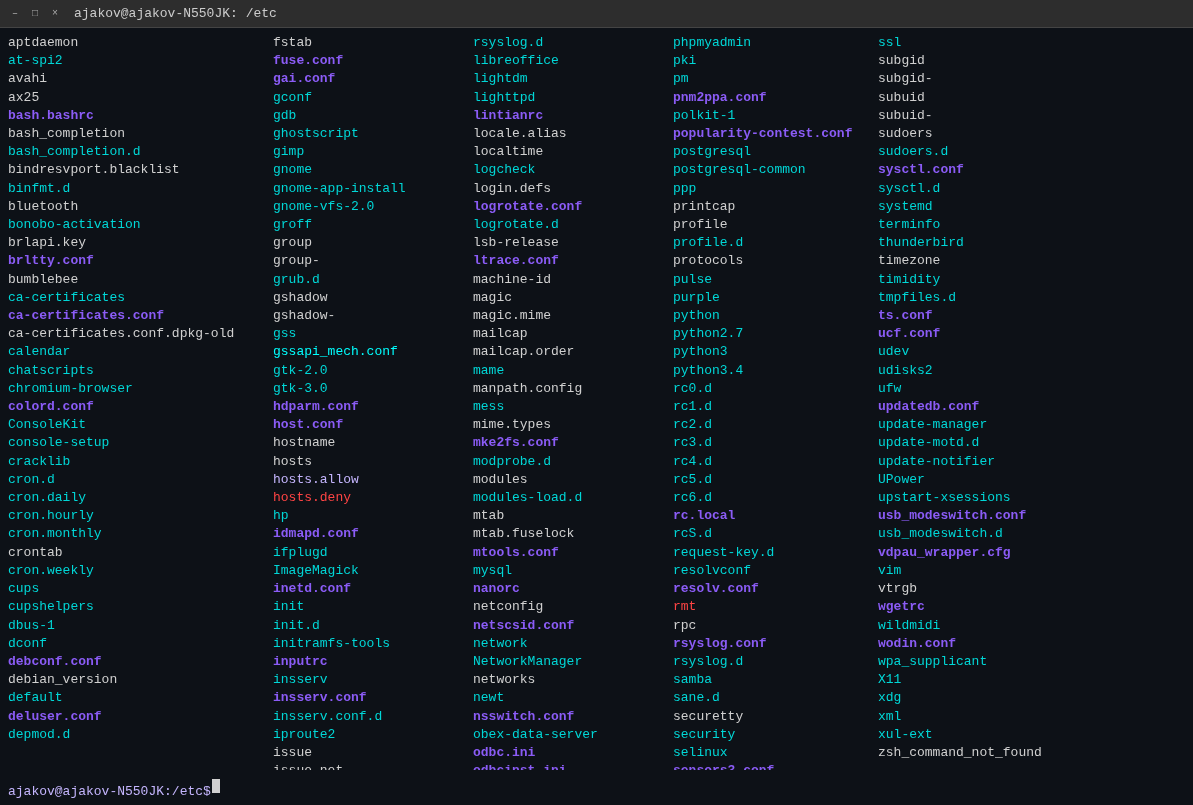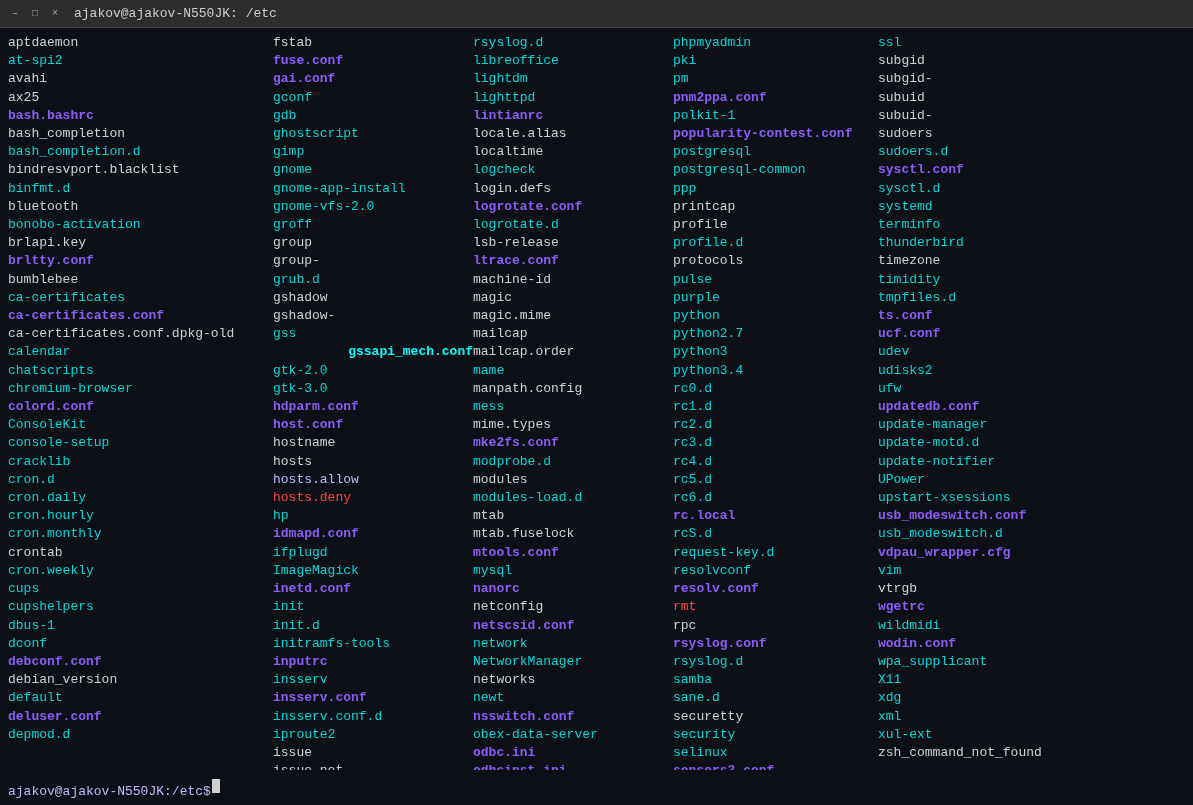--- a/index.html
+++ b/index.html
@@ -61,21 +61,21 @@
     .entry {
       line-height: 18.2px;
       white-space: nowrap;
       font-size: 13px;
     }
     .c-default { color: #d0d0d0; }
     .c-cyan { color: #00d7d7; }
     .c-bold-white { color: #8b5cf6; font-weight: bold; }
     .c-green { color: #c4b5fd; }
     .c-red { color: #ff4444; }
-    .c-bold-cyan { color: #00ffff; font-weight: bold; text-align: right; }
+    .c-bold-cyan { color: #00ffff; font-weight: normal; }
     .prompt-line {
       color: #00cc00;
       font-size: 13px;
       margin-top: 2px;
       display: flex;
       align-items: center;
     }
     .prompt-cursor {
       display: inline-block;
       width: 8px;

